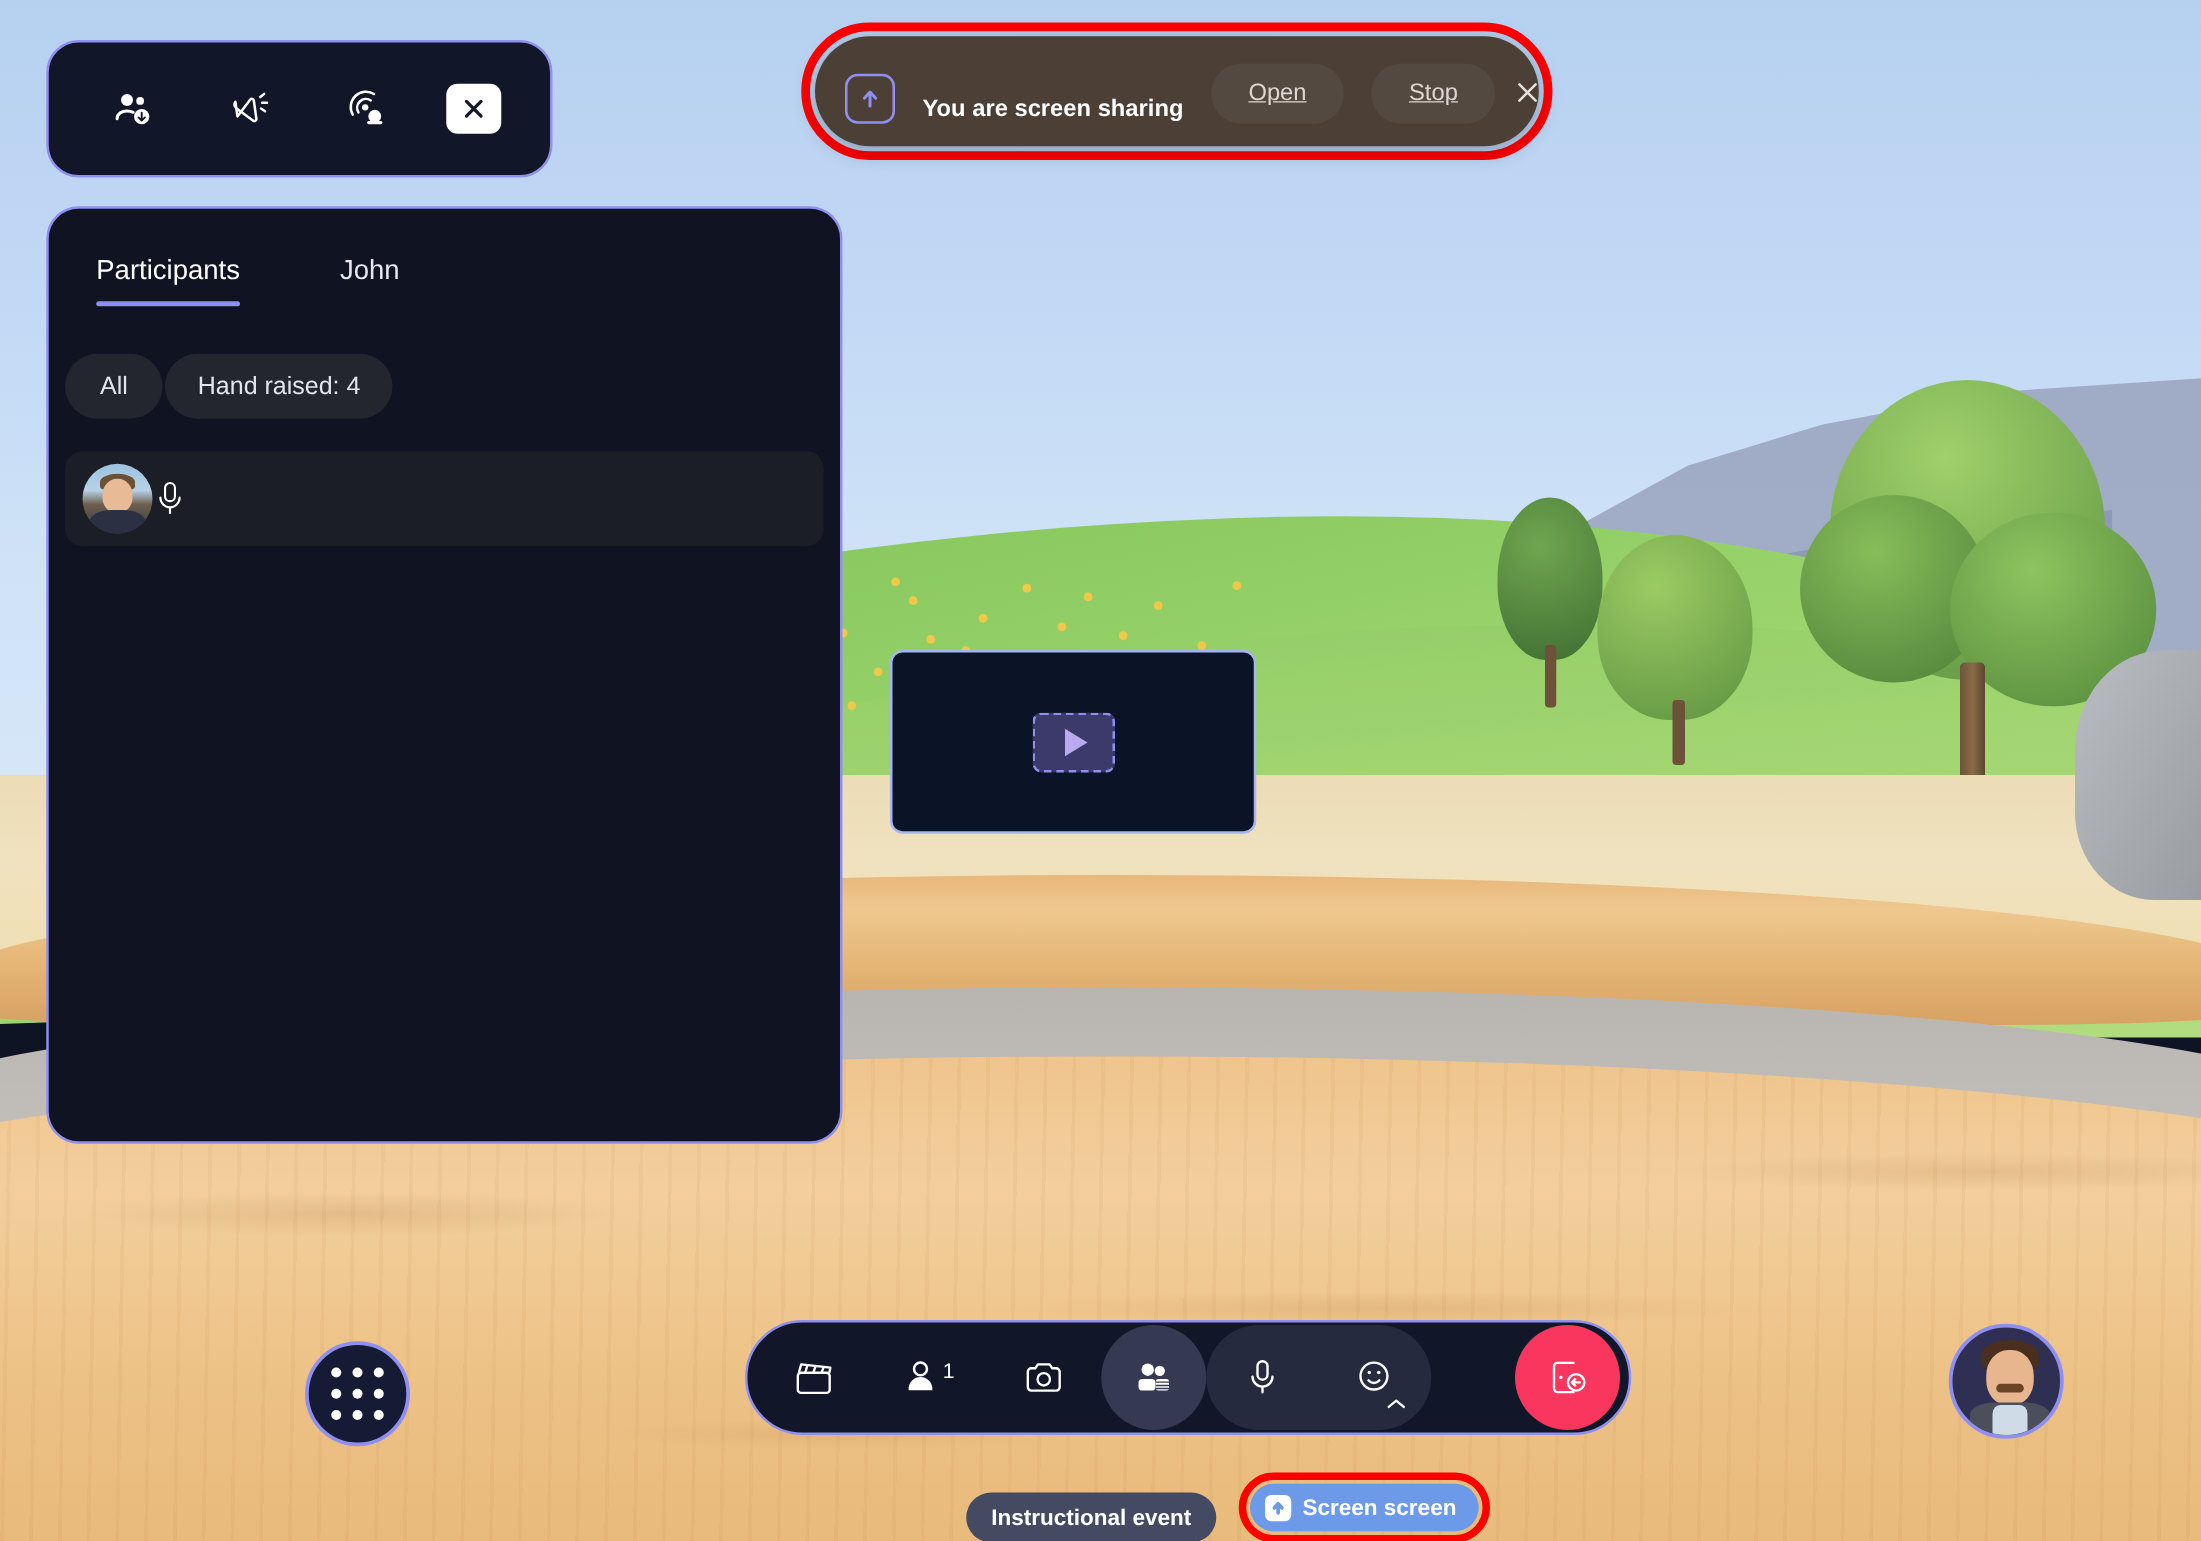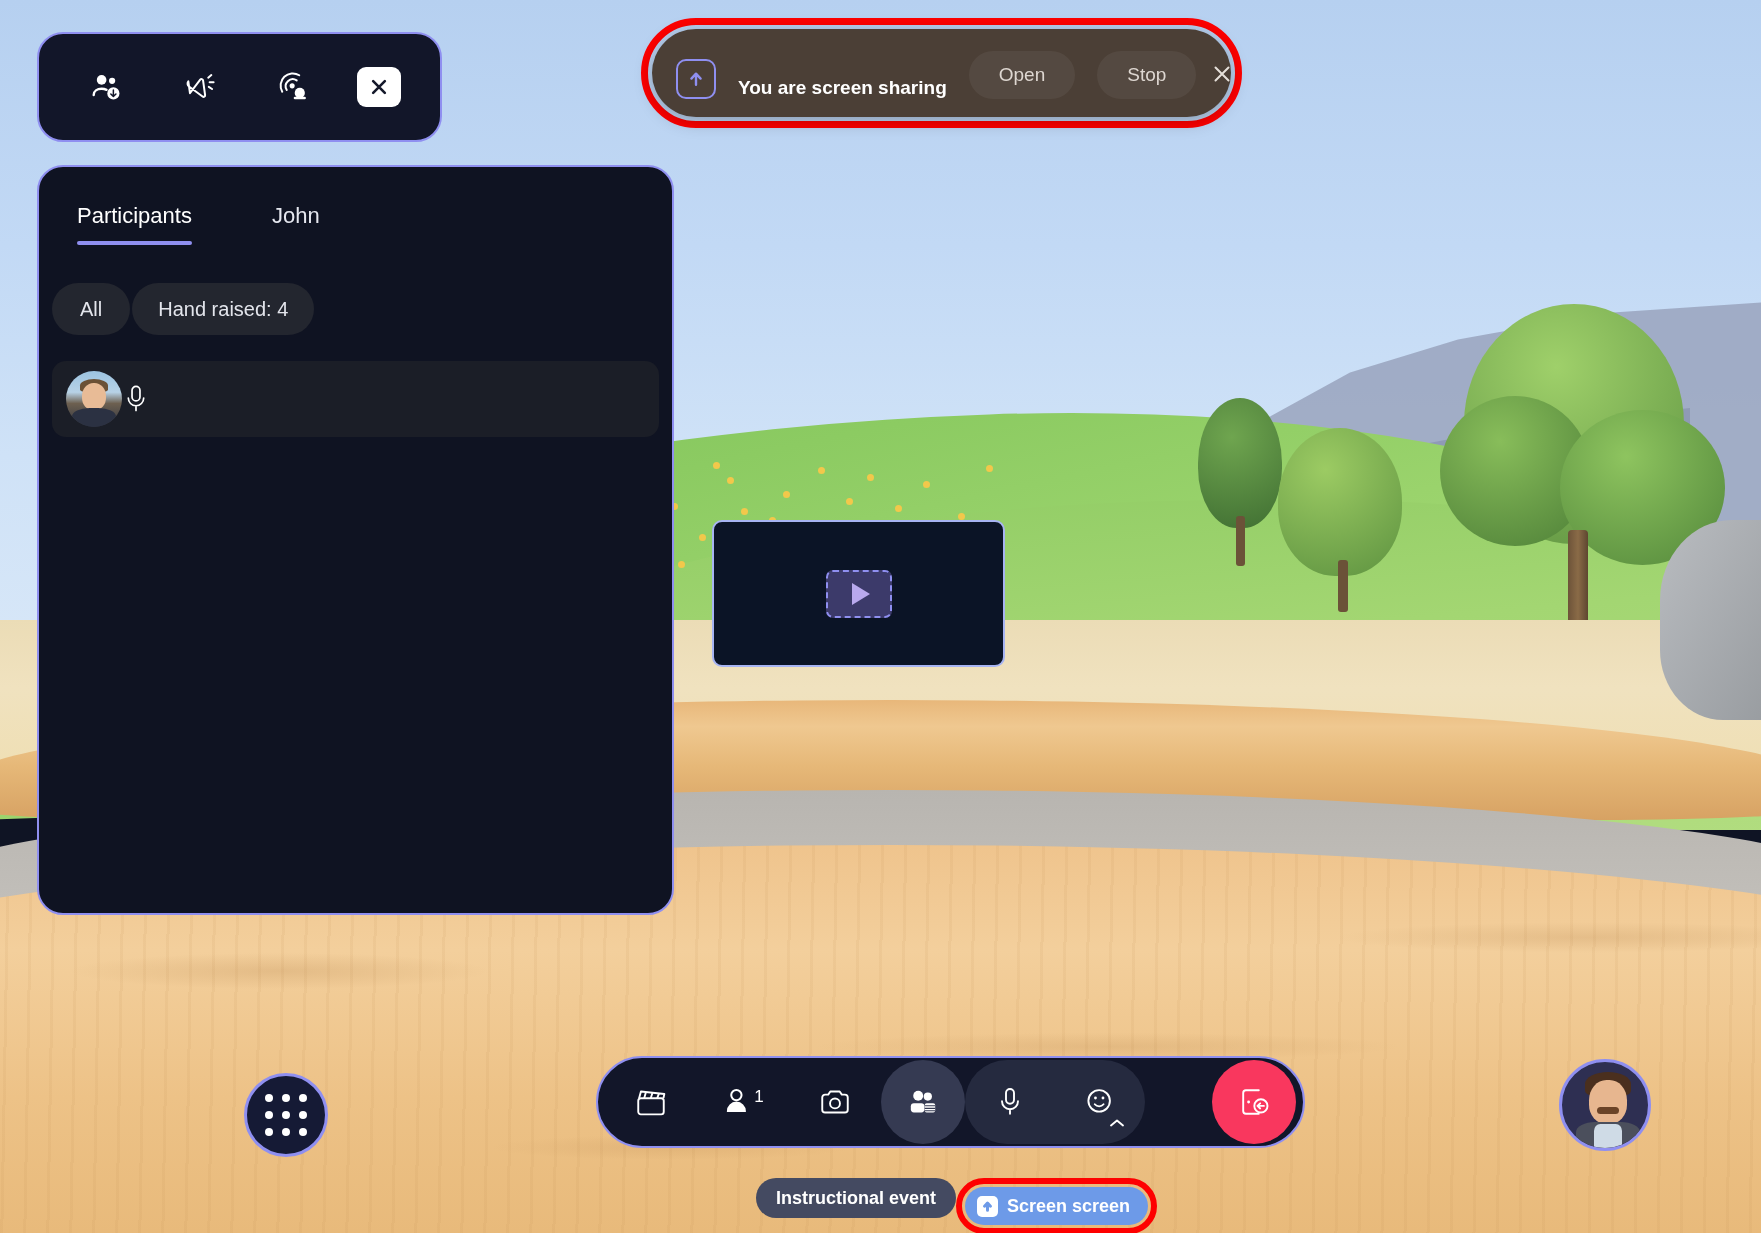--- a/index.html
+++ b/index.html
@@ -130,21 +130,21 @@
   #share-banner .up-ic {
     width:40px; height:40px; border:2.5px solid #8f8ff0; border-radius:10px;
     display:flex; align-items:center; justify-content:center; flex:none;
   }
   #share-banner .msg {
     color:#fff; font-size:19px; font-weight:bold; margin-left:22px; white-space:nowrap;
   }
   #share-banner .pill {
     margin-left:22px; background:rgba(255,255,255,.055); border-radius:24px;
     height:48px; padding:0 30px; display:flex; align-items:center; justify-content:center;
-    color:#ded7d1; font-size:19px; cursor:pointer; white-space:nowrap;
+    color:#ded7d1; font-size:19px; cursor:pointer; white-space:nowrap;text-decoration:underline;
   }
   #share-banner .xbtn {
     margin-left:14px; width:50px; height:50px; border-radius:50%;
     display:flex; align-items:center; justify-content:center; cursor:pointer;
   }
 
   
   #panel {
     position:absolute; left:37px; top:165px; width:637px; height:750px;
     background:#0f1322; border:2.5px solid #8f8ff0; border-radius:26px;
@@ -244,21 +244,21 @@
   }
   #leave-btn {
     width:84px; height:84px; background:#f9375e; border-radius:50%;
     display:flex; align-items:center; justify-content:center; cursor:pointer;
     margin-left:auto;
   }
   .caret { position:absolute; right:20px; bottom:16px; }
 
   
   #label-row {
-    position:absolute; left:756px; top:1178px; display:flex; align-items:flex-start; gap:0;
+    position:absolute; left:773px; top:1178px; display:flex; align-items:flex-end; gap:18px;
   }
   #evt-label {
     background:#444a61; color:#fff; font-size:18px; font-weight:bold;
     height:40px; padding:0 20px; border-radius:20px;
     display:flex; align-items:center;
   }
   #share-label-wrap {
     border:6px solid #fe0000; border-radius:30px; padding:3px;
   }
   #share-label {

